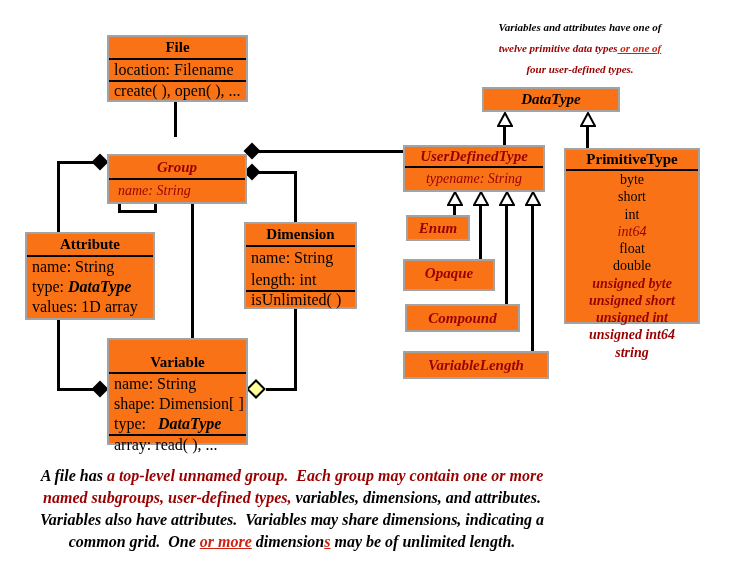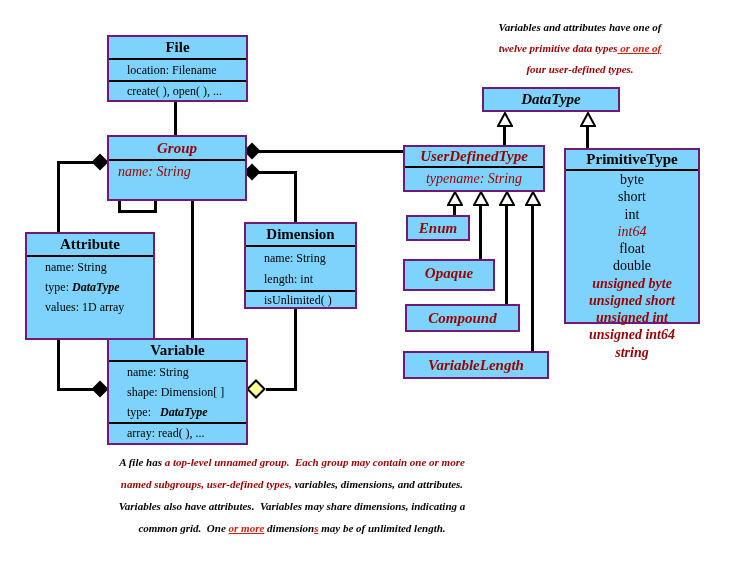--- a/index.html
+++ b/index.html
@@ -1,34 +1,34 @@
 <!DOCTYPE html>
 <html><head>
 <meta charset="utf-8">
 <style>
   html,body{margin:0;padding:0;background:#fff;}
   #canvas{position:relative;width:756px;height:576px;background:#ffffff;
           font-family:"Liberation Serif","DejaVu Serif",serif;color:#000;overflow:hidden;}
-  .uml{position:absolute;box-sizing:border-box;background:#7dd3fc;border:2px solid #701a75;}
+  .uml{position:absolute;box-sizing:border-box;background:#f97316;border:2px solid #a3a3a3;}
   .title{font-weight:bold;text-align:center;font-size:15px;line-height:21px;border-bottom:2px solid #000;}
   .single .title{border-bottom:none;}
-  .row{font-size:12px;line-height:20px;padding-left:18px;white-space:pre;}
+  .row{font-size:16px;line-height:20px;padding-left:5px;white-space:pre;}
   .mid{border-bottom:2px solid #000;}
   .dkred{color:#990000;}
   .btred{color:#CC2211;text-decoration:underline;}
   .it{font-style:italic;}
   .bi{font-weight:bold;font-style:italic;}
   .ln{position:absolute;background:#000;}
   .dia{position:absolute;width:12px;height:12px;background:#000;transform:rotate(45deg);}
   .dia.open{width:10px;height:10px;background:#FFFF99;border:2px solid #000;}
   .tri{position:absolute;width:16px;height:15px;}
   .note{position:absolute;font-weight:bold;font-style:italic;text-align:center;}
   .note div{white-space:pre-wrap;}
   #top-note{left:424px;top:17px;width:312px;font-size:11px;line-height:21px;}
-  #bottom-note{left:12px;top:451px;width:560px;font-size:11px;line-height:22px;}
+  #bottom-note{left:12px;top:465px;width:560px;font-size:16px;line-height:22px;}
   .plist{font-size:14px;line-height:17.25px;text-align:center;}
   .grow{font-size:14px;line-height:22px;padding-left:9px;}
 </style>
 </head>
 <body>
 
 <div id="canvas">
 
   <div class="ln" style="left:174px;top:102px;width:3px;height:35px;"></div>
   <div class="ln" style="left:118px;top:186px;width:3px;height:27px;"></div>
@@ -77,41 +77,41 @@
   <span class="tri" style="left:525px;top:191px;"><svg width="16" height="15">
         <polygon points="8,1 15,14 1,14" fill="#fff" stroke="#000" stroke-width="2"></polygon>
       </svg></span>
 
   <div class="uml" style="left:107px;top:35px;width:141px;height:67px;">
     <div class="title">File</div>
     <div class="row mid">location: Filename</div>
     <div class="row" style="line-height:18px;">create( ), open( ), ...</div>
   </div>
 
-  <div class="uml" style="left:107px;top:135px;width:140px;height:66px;">
+  <div class="uml" style="left:107px;top:154px;width:140px;height:50px;">
     <div class="title dkred it" style="line-height:22px;">Group</div>
     <div class="grow dkred it">name: String</div>
   </div>
 
-  <div class="uml" style="left:25px;top:232px;width:130px;height:108px;">
+  <div class="uml" style="left:25px;top:232px;width:130px;height:88px;">
     <div class="title">Attribute</div>
     <div class="row">name: String</div>
     <div class="row"><span>type: </span><span class="bi">DataType</span></div>
     <div class="row">values: 1D array</div>
   </div>
 
   <div class="uml" style="left:244px;top:222px;width:113px;height:87px;">
     <div class="title">Dimension</div>
     <div class="row" style="line-height:22px;">name: String</div>
     <div class="row mid" style="line-height:21px;">length: int</div>
     <div class="row" style="line-height:16px;">isUnlimited( )</div>
   </div>
 
   <div class="uml" style="left:107px;top:338px;width:141px;height:107px;">
-    <div class="title" style="line-height:20px;">Variable</div>
+    <div class="title" style="line-height:20px;margin-top:12px;">Variable</div>
     <div class="row">name: String</div>
     <div class="row">shape: Dimension[ ]</div>
     <div class="row mid"><span>type:   </span><span class="bi">DataType</span></div>
     <div class="row" style="line-height:18px;border-radius:7px;">array: read( ), ...</div>
   </div>
 
   <div class="uml single" style="left:482px;top:87px;width:138px;height:25px;">
     <div class="title bi">DataType</div>
   </div>
 

